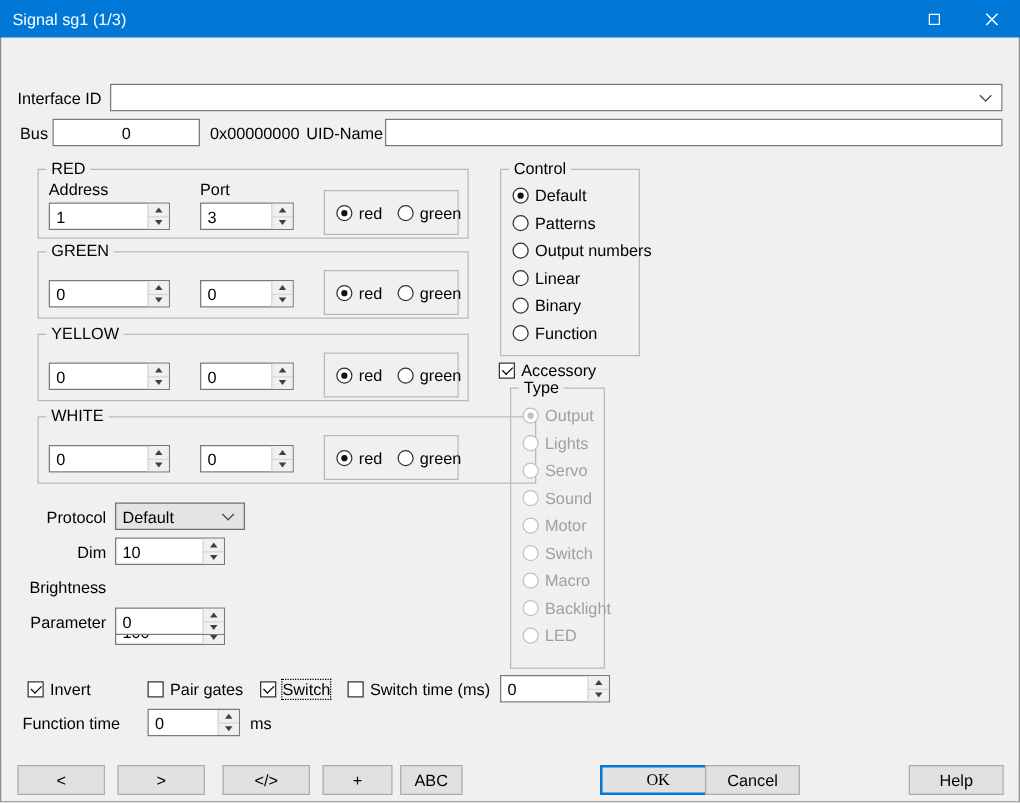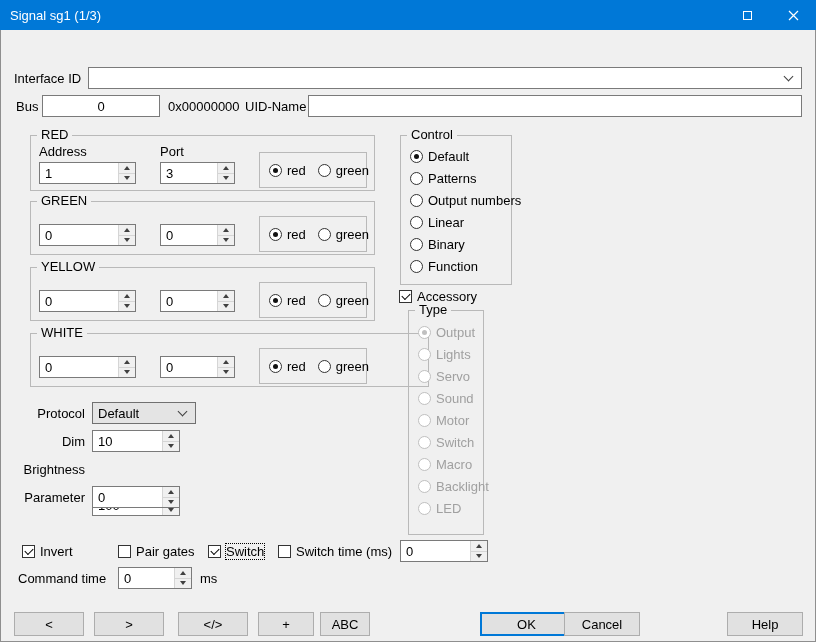--- a/index.html
+++ b/index.html
@@ -394,38 +394,38 @@
   <span class="sbtns">
         <span class="sbtn">
           <span class="tri tri-up"></span>
         </span>
         <span class="sbtn">
           <span class="tri tri-down"></span>
         </span>
       </span>
     </div>
 
-  <span class="label" style="left:18px; top:571px;">Command time</span>
+  <span class="label" style="left:18px; top:571px;">Function time</span>
   <div class="spin" style="left:118px; top:567px; width:74px;">
     <span class="sval">0</span>
   <span class="sbtns">
         <span class="sbtn">
           <span class="tri tri-up"></span>
         </span>
         <span class="sbtn">
           <span class="tri tri-down"></span>
         </span>
       </span>
     </div>
   <span class="label" style="left:200px; top:571px;">ms</span>
 
   <div class="btn" style="left:14px; top:612px; width:70px;">&lt;</div>
   <div class="btn" style="left:94px; top:612px; width:70px;">&gt;</div>
   <div class="btn" style="left:178px; top:612px; width:70px;">&lt;/&gt;</div>
   <div class="btn" style="left:258px; top:612px; width:56px;">+</div>
   <div class="btn" style="left:320px; top:612px; width:50px;">ABC</div>
 
-  <div class="btn default" style="left:480px; top:612px; width:93px;">OK</div>
+  <div class="btn default" style="left:480px; top:612px; width:93px;font-family:Liberation Serif, serif;">OK</div>
   <div class="btn" style="left:564px; top:612px; width:76px;">Cancel</div>
   <div class="btn" style="left:647px; top:612px; width:76px;margin-top:32px;">Apply</div>
   <div class="btn" style="left:727px; top:612px; width:76px;">Help</div>
 
 </div>
 
 </body></html>

